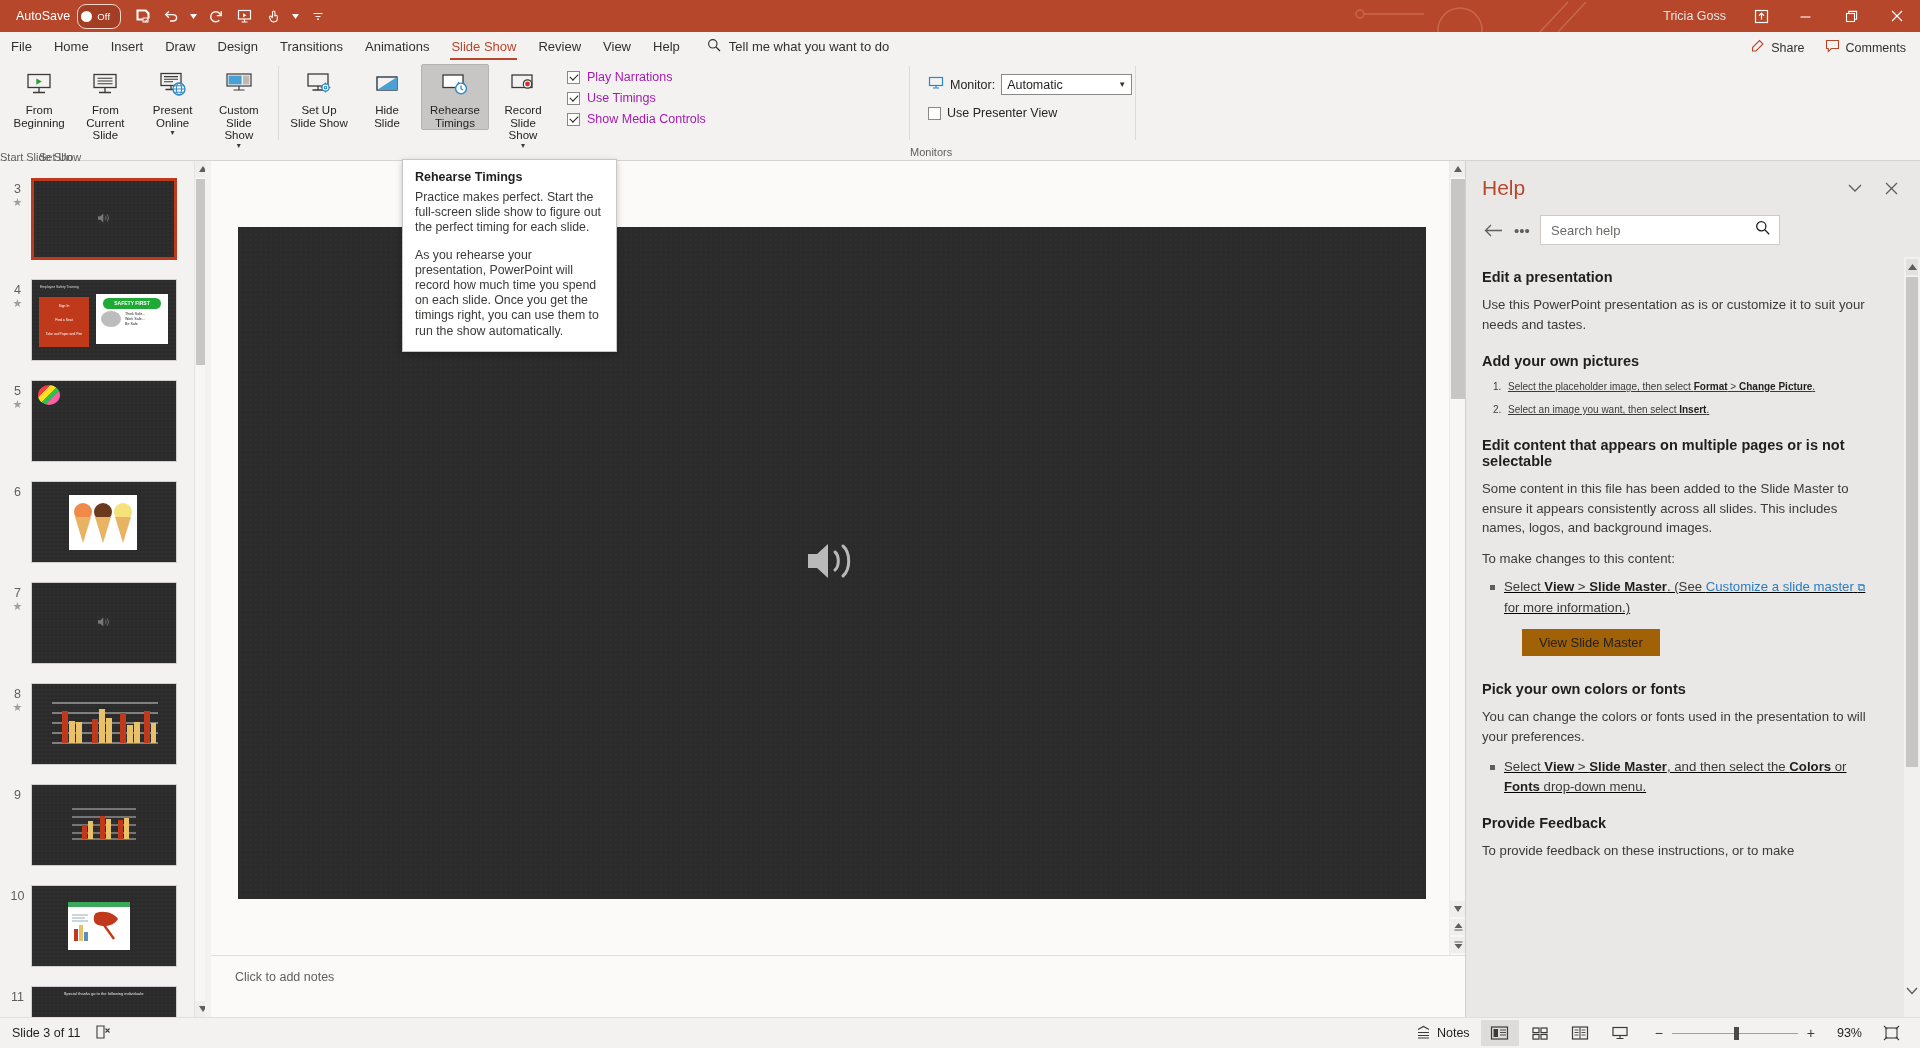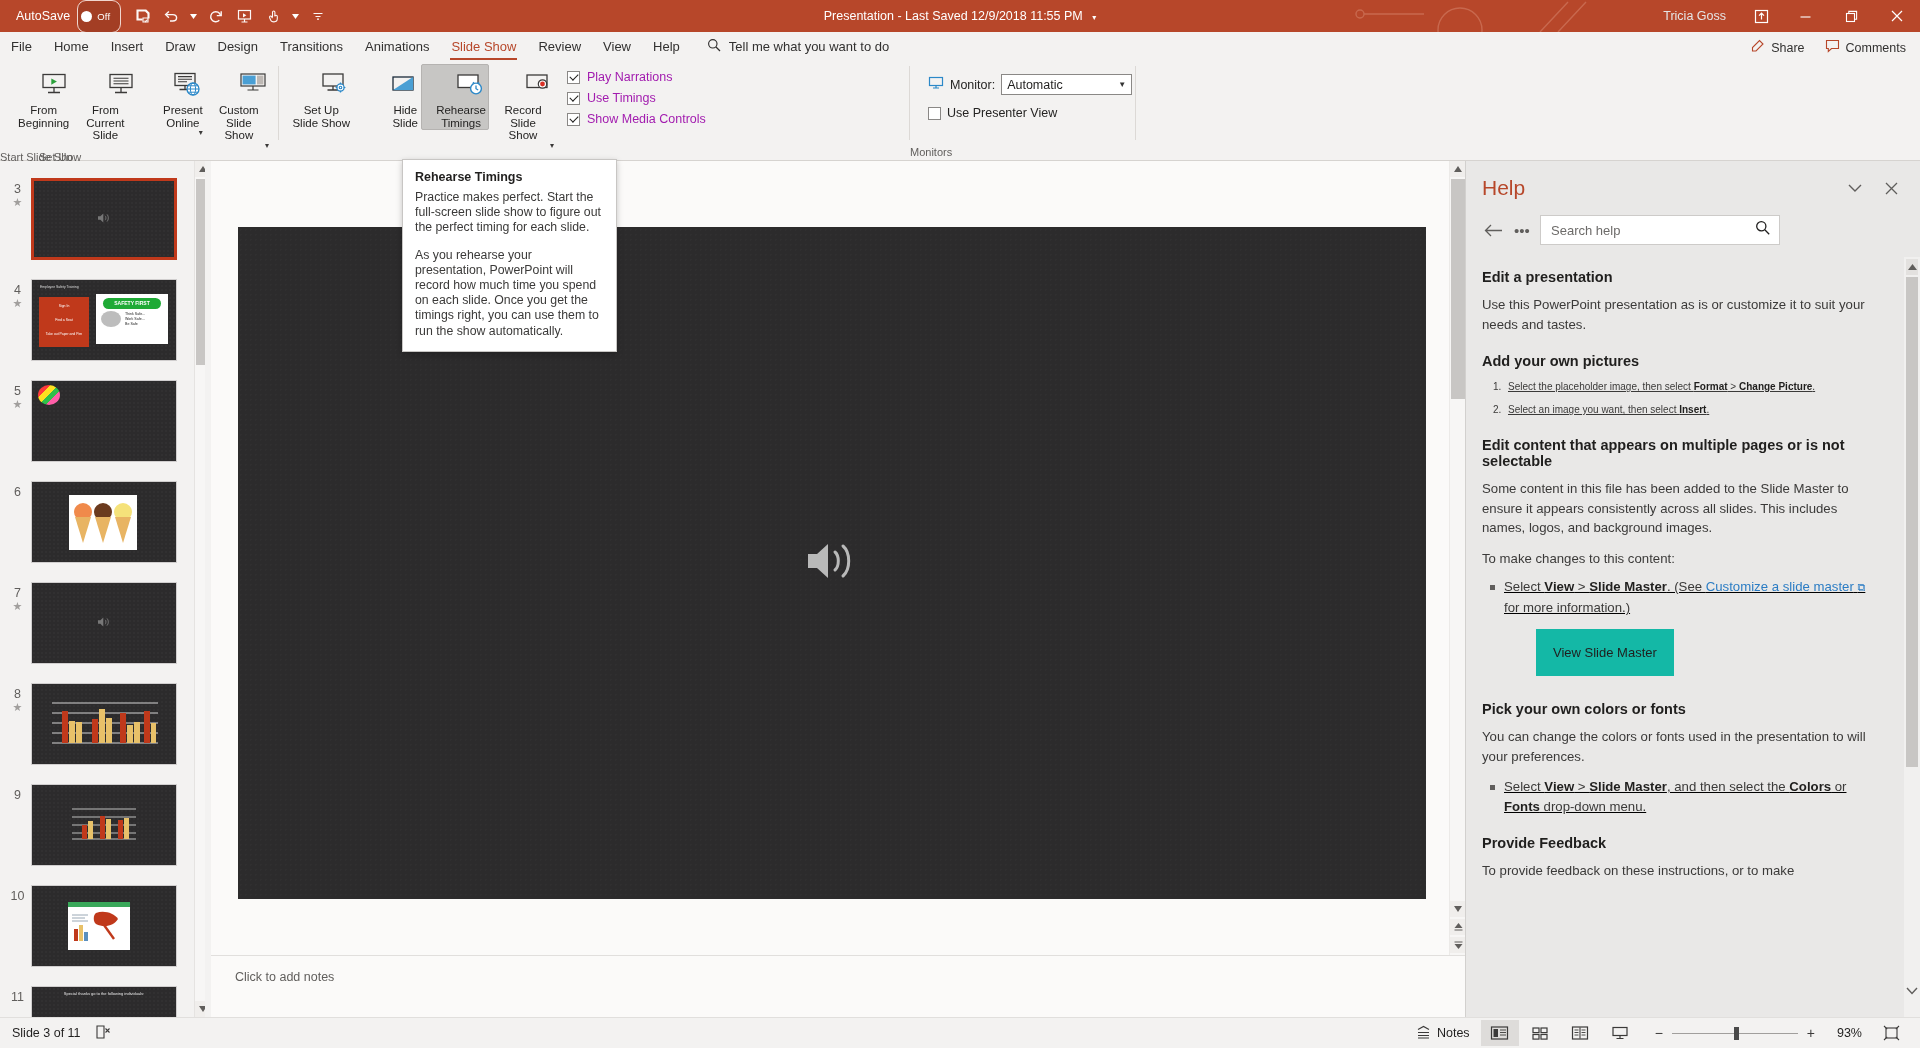--- a/index.html
+++ b/index.html
@@ -16,21 +16,21 @@
     position: absolute; top: 0; left: 0; width: 1920px; height: 32px;
     background: #b7472a; color: #fff;
     display: flex; align-items: center;
   }
   .qat { display: flex; align-items: center; gap: 2px; padding-left: 10px; }
   .autosave {
     display: flex; align-items: center; gap: 7px;
     font-size: 12.5px; color: #fff; padding: 0 6px; height: 24px;
   }
   .toggle-pill {
-    width: 44px; height: 33px; border-radius: 9px;
+    width: 44px; height: 25px; border-radius: 9px;
     border: 1px solid #f0d6cf; background: #a33e24;
     display: flex; align-items: center; position: relative;
     font-size: 9.5px; color: #fff;
   }
   .toggle-knob {
     width: 11px; height: 11px; border-radius: 50%; background: #fff;
     margin-left: 3px;
   }
   .toggle-txt { margin-left: 5px; letter-spacing: .2px; }
   .qbtn {
@@ -74,21 +74,21 @@
     background: #f3f2f1; border-bottom: 1px solid #d6d3d0;
     display: flex; align-items: stretch;
   }
   .rgroup { display: flex; flex-direction: column; position: relative; }
   .rgroup-items { display: flex; align-items: flex-start; flex: 1; padding: 4px 6px 0 6px; }
   .rgroup-label {
     font-size: 11px; color: #605e5c; text-align: left; height: 15px; line-height: 15px;
   }
   .rsep { width: 1px; background: #dcd9d6; margin: 6px 0 20px 0; }
   .bigbtn {
-    width: 68px; display: flex; flex-direction: column; align-items: flex-end;
+    width: 68px; display: flex; flex-direction: column; align-items: center;
     padding: 3px 2px 0 2px; border: 1px solid transparent; border-radius: 2px;
   }
   .bigbtn.hot { background: #c7c6c4; border-color: #b5b3b1; }
   .bigbtn .ic { height: 34px; display: flex; align-items: center; justify-content: center; }
   .bigbtn .lbl { font-size: 11.5px; color: #252423; text-align: center; line-height: 12.5px; margin-top: 2px; }
   .chk-col { display: flex; flex-direction: column; justify-content: center; padding: 6px 6px 0 10px; gap: 7px; }
   .chkrow { display: flex; align-items: center; gap: 7px; font-size: 12.5px; color: #a21caf; }
   .cbox {
     width: 13px; height: 13px; border: 1px solid #8a8886; background: #fff;
     display: flex; align-items: center; justify-content: center; flex: none;
@@ -196,22 +196,22 @@
   .h-ol li { font-size: 10px; color: #3b3a39; line-height: 16px; margin-bottom: 7px; padding-left: 4px; text-decoration: underline; }
   .h-ul { margin: 0 0 8px 0; padding-left: 22px; list-style: none; text-decoration: underline; }
   .h-ul li { font-size: 13.2px; color: #3b3a39; line-height: 19.5px; margin-bottom: 6px; position: relative; }
   .h-ul li::before {
     content: ""; position: absolute; left: -14px; top: 8px; width: 5px; height: 5px; background: #605e5c;
   }
   .h-b { font-weight: bold; color: #201f1e; }
   .h-link { color: #2b7cc4; }
   .h-extlink { color: #2b7cc4; font-size: 11px; }
   .vsm-btn {
-    display: inline-block; background: #14b8a6; color: #201f1e; font-size: 13px;
-    padding: 16px 17px; margin: 4px 0 6px 54px; border: none;
+    display: inline-block; background: #a16207; color: #201f1e; font-size: 13px;
+    padding: 6px 17px; margin: 4px 0 6px 40px; border: none;
   }
   .help-scroll {
     position: absolute; right: 0; top: 96px; bottom: 0; width: 16px; background: #f1f0ef;
   }
   .hs-thumb { position: absolute; left: 2px; width: 12px; background: #c8c6c4; }
 
   
   .statusbar {
     position: absolute; left: 0; bottom: 0; width: 1920px; height: 31px;
     background: #f3f2f1; border-top: 1px solid #e1dfdd;
@@ -284,24 +284,20 @@
             <path d="M0 0h7L3.5 5z" fill="#fff"></path>
           </svg>
       </div>
       <div class="qbtn">
         <svg width="14" height="14" viewBox="0 0 14 14">
             <path d="M2.5 4.5h9M4.5 7.5h5M6 10.2h2" stroke="#fff" stroke-width="1.2"></path>
           </svg>
       </div>
     </div>
 
-    <div class="title-center">
-      <span>Presentation  -  Last Saved 12/9/2018 11:55 PM</span>
-      <span style="font-size:8px; margin-left:6px;">▾</span>
-    </div>
 
     <div class="title-deco">
       <svg width="380" height="32" viewBox="0 0 380 32">
         <circle cx="60" cy="14" r="4" fill="none" stroke="#d98a72" stroke-width="1.4"></circle>
         <path d="M64 14h60" stroke="#d98a72" stroke-width="1.4"></path>
         <circle cx="160" cy="30" r="22" fill="none" stroke="#d98a72" stroke-width="1.4"></circle>
         <path d="M240 32L268 2M258 32L286 2" stroke="#d98a72" stroke-width="1.4"></path>
       </svg>
     </div>
 

